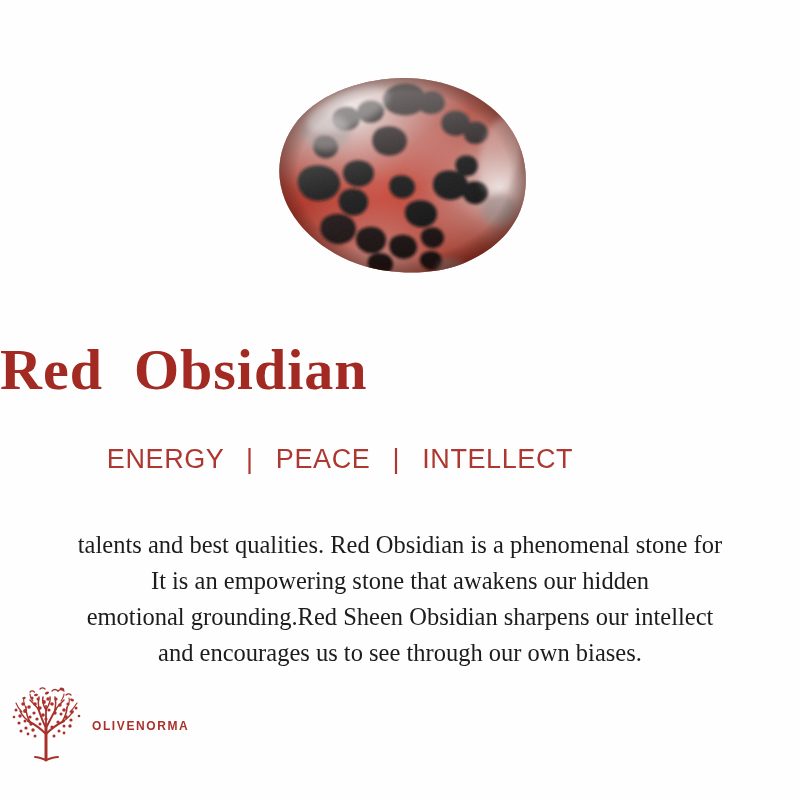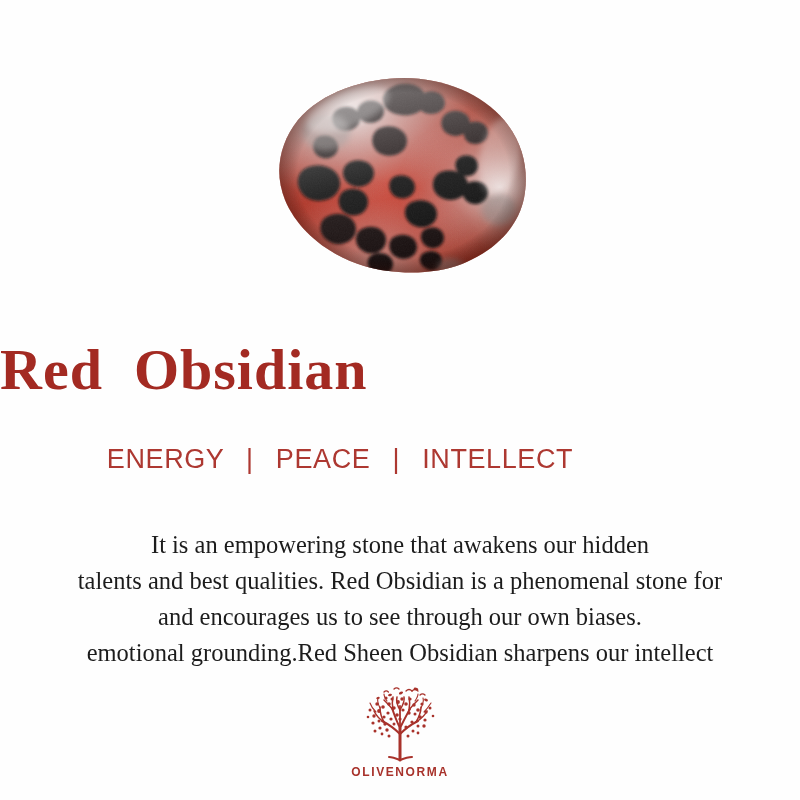--- a/index.html
+++ b/index.html
@@ -91,21 +91,21 @@
     white-space: nowrap;
   }
 
   
   .logo {
     position: absolute;
     left: 0;
     top: 686px;
     width: 800px;
     display: flex;
-    flex-direction: column;
+    flex-direction: row;
     align-items: center;
   }
   .logo-mark {
     width: 92px;
     height: 76px;
     display: block;
   }
   .logo-word {
     margin-top: 3px;
     font-family: "Liberation Sans", sans-serif;
@@ -251,24 +251,24 @@
 
   <div class="subtitle">
     <span class="kw">ENERGY</span>
     <span class="sep">|</span>
     <span class="kw">PEACE</span>
     <span class="sep">|</span>
     <span class="kw">INTELLECT</span>
   </div>
 
   <div class="body-copy">
+    <span class="line">talents and best qualities. Red Obsidian is a phenomenal stone for</span>
     <span class="line">It is an empowering stone that awakens our hidden</span>
-    <span class="line">talents and best qualities. Red Obsidian is a phenomenal stone for</span>
+    <span class="line">emotional grounding.Red Sheen Obsidian sharpens our intellect</span>
     <span class="line">and encourages us to see through our own biases.</span>
-    <span class="line">emotional grounding.Red Sheen Obsidian sharpens our intellect</span>
   </div>
 
   <div class="logo">
     <svg class="logo-mark" viewBox="0 0 92 76" xmlns="http://www.w3.org/2000/svg">
       <g stroke="#a8322b" fill="none" stroke-linecap="round" stroke-width="1.5">
 
         <path d="M46 74 L46 42" stroke-width="3"></path>
         <path d="M46 74 C41 72, 38 71, 35 71" stroke-width="2"></path>
         <path d="M46 74 C51 72, 54 71, 58 71" stroke-width="2"></path>
 

